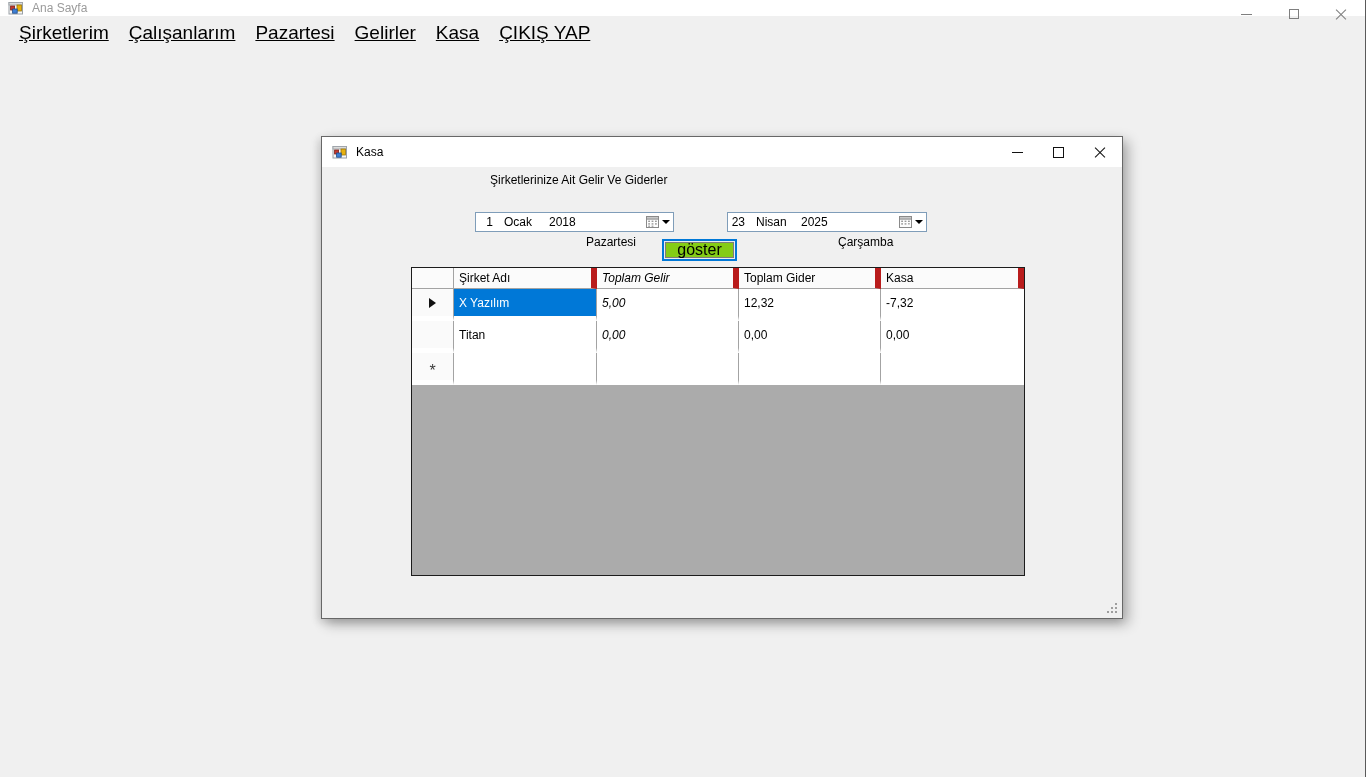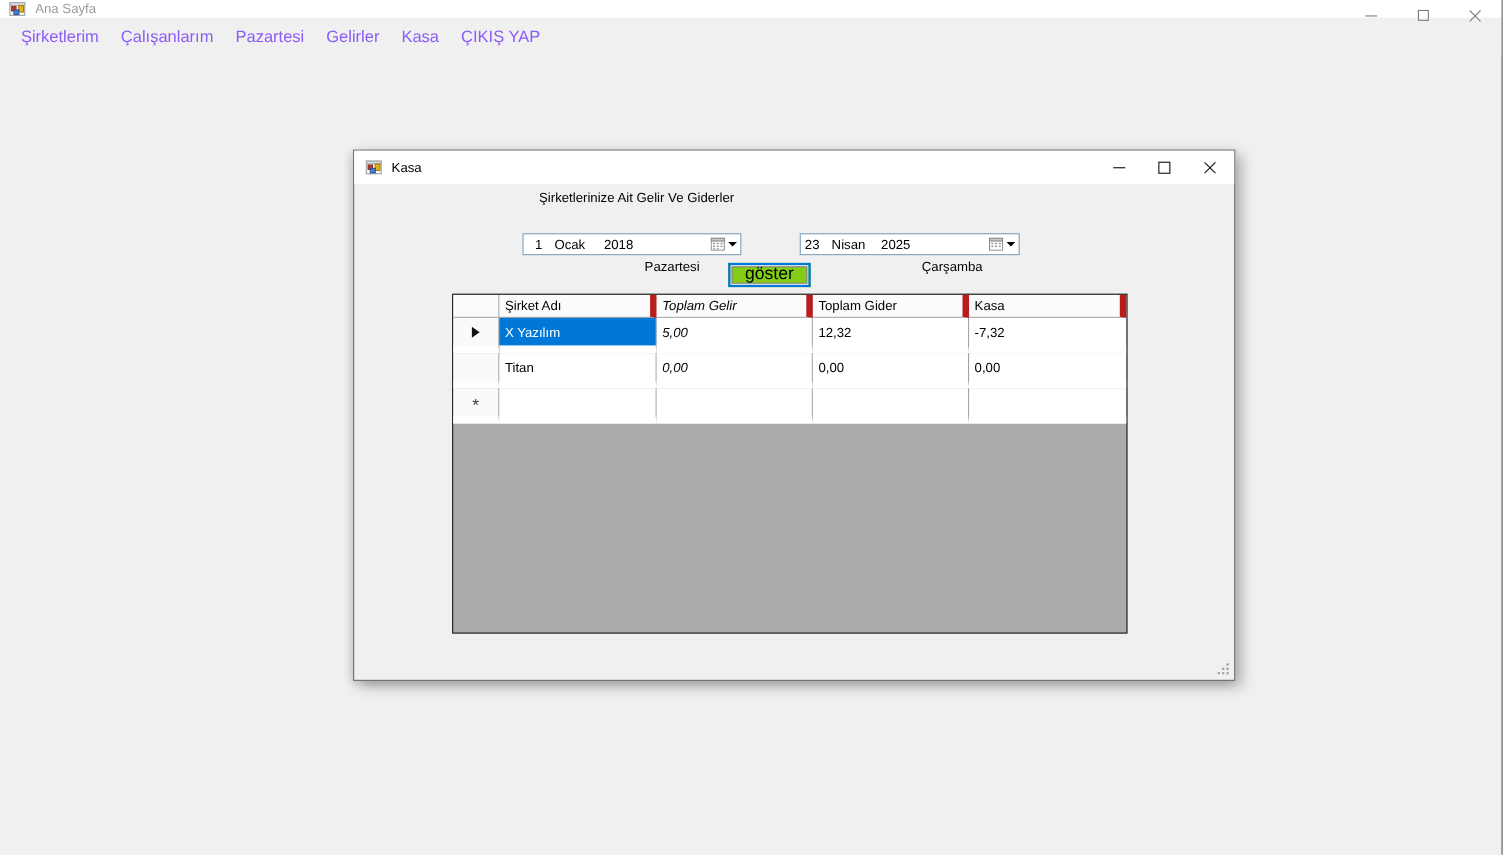--- a/index.html
+++ b/index.html
@@ -21,21 +21,21 @@
   .glyph-max { width:10px; height:10px; border:1px solid #7f7f7f; }
   .glyph-close { width:11px; height:11px; position:relative; }
   .glyph-close::before, .glyph-close::after {
     content:""; position:absolute; left:-1px; top:5px; width:14px; height:1px; background:#7f7f7f;
   }
   .glyph-close::before { transform:rotate(45deg); }
   .glyph-close::after { transform:rotate(-45deg); }
 
   
   .menubar { height:34px; display:flex; align-items:center; padding-left:9px; background:#f0f0f0; }
-  .menu-item { font-size:15px; color:#8b5cf6; padding:5px 10px; cursor:default; white-space:nowrap; }
+  .menu-item { font-size:19px; color:#000000; padding:5px 10px; cursor:default; white-space:nowrap;text-decoration:underline; }
 
   
   .kasa-window {
     position:absolute; left:321px; top:136px; width:802px; height:483px;
     background:#f0f0f0; border:1px solid #676767;
     box-shadow:5px 5px 12px rgba(0,0,0,0.30), -3px 3px 8px rgba(0,0,0,0.12);
   }
   .child-titlebar { height:30px; background:#ffffff; display:flex; align-items:center; position:relative; }
   .child-title { margin-left:8px; font-size:12px; color:#000; }
   .child-controls { position:absolute; right:2px; top:0; height:30px; display:flex; }
@@ -75,21 +75,21 @@
     font-family:"Liberation Sans", sans-serif;
   }
 
   
   .grid {
     position:absolute; left:89px; top:130px; width:614px; height:309px;
     background:#ababab; border:1px solid #1c1c1c; overflow:hidden;
   }
   .g-row { display:flex; }
   .g-cell {
-    border-right:1px solid #a3a3a3; border-bottom:7px solid #ffffff;
+    border-right:1px solid #a3a3a3; border-bottom:5px solid #ffffff;
     background:#fff; font-size:12px; color:#000;
     display:flex; align-items:center; padding-left:5px; height:32px; overflow:hidden; white-space:nowrap;
   }
   .g-rowhdr { width:42px; background:#fafafa; justify-content:center; padding-left:0; }
   .c1 { width:143px; } .c2 { width:142px;font-style:italic; } .c3 { width:142px; } .c4 { width:143px; border-right:none; }
   .g-header .g-cell { height:21px; background:#fbfbfb; border-right:6px solid #b91c1c; border-bottom:1px solid #a3a3a3; }
   .g-header .g-rowhdr { border-right:1px solid #a3a3a3; }
   .sel { background:#0078d7; color:#fff; }
   .cur-arrow { width:0; height:0; border-top:5px solid transparent; border-bottom:5px solid transparent; border-left:7px solid #111; }
   .new-marker { font-size:16px; color:#3a3a3a; padding-top:8px; line-height:0; }

